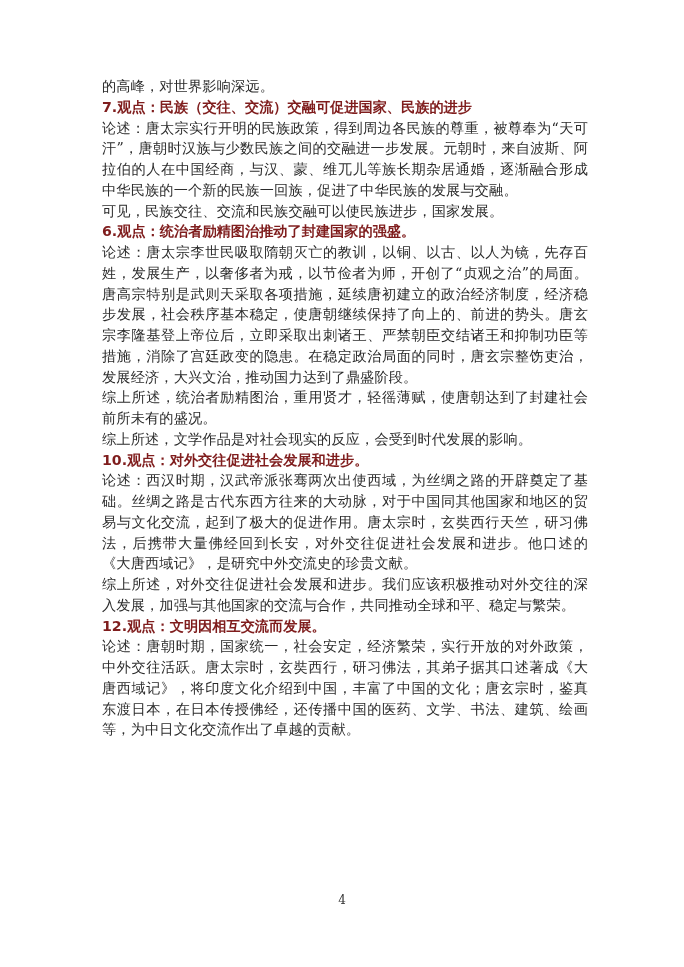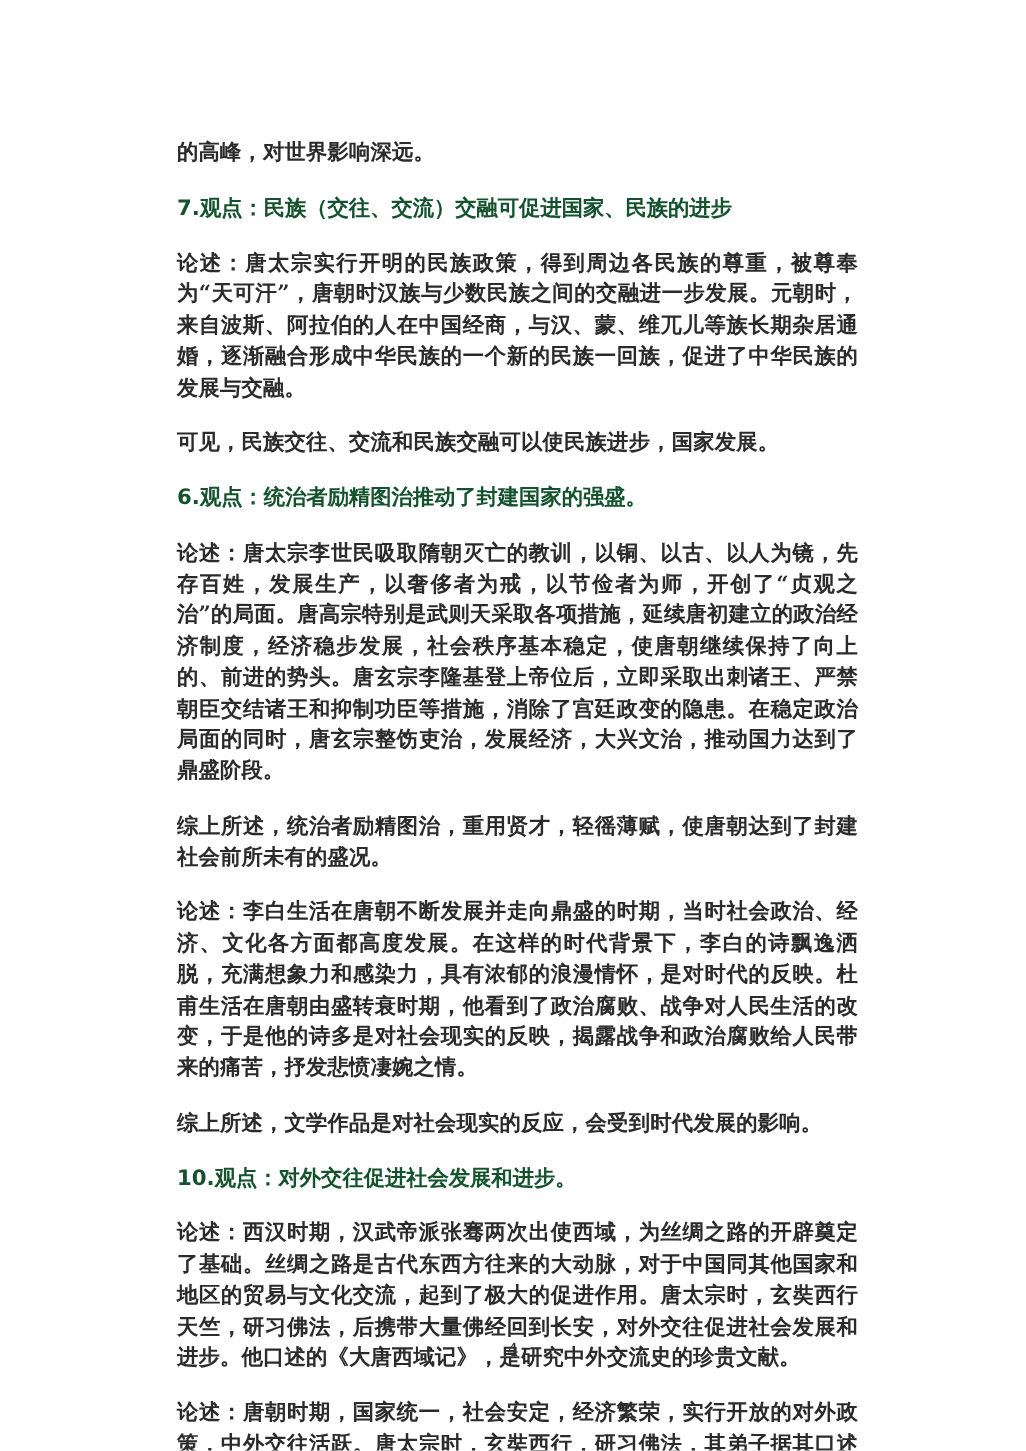--- a/index.html
+++ b/index.html
@@ -3,22 +3,22 @@
 <meta charset="utf-8">
 <style>
   html, body { margin:0; padding:0; background:#ffffff; }
   body { width:684px; height:967px; position:relative; overflow:hidden; }
   .page {
     position:absolute; left:102px; top:76px; width:486px;
     font-family:"DejaVu Serif","Liberation Serif",serif;
     font-size:14.2px; line-height:20.75px; color:#2b2b2b;
     text-align:justify; letter-spacing:0.15px;
   }
-  .page p { margin:16px;font-weight:bold; }
-  .heading { font-family:"DejaVu Sans","Liberation Sans",sans-serif; font-weight:bold; color:#14532d; letter-spacing:0; }
+  .page p { margin:0; }
+  .heading { font-family:"DejaVu Sans","Liberation Sans",sans-serif; font-weight:bold; color:#7f1d1d; letter-spacing:0; }
   .page-number {
     position:absolute; left:0; width:684px; top:893px; text-align:center;
     font-family:"DejaVu Serif","Liberation Serif",serif; font-size:12px; color:#333;
   }
 </style>
 </head>
 <body>
 
 <div class="page">
   <p>的高峰，对世界影响深远。</p>
@@ -29,29 +29,30 @@
     <p>可见，民族交往、交流和民族交融可以使民族进步，国家发展。</p>
   </div>
 
   <div>
     <p class="heading">6.观点：统治者励精图治推动了封建国家的强盛。</p>
     <p>论述：唐太宗李世民吸取隋朝灭亡的教训，以铜、以古、以人为镜，先存百姓，发展生产，以奢侈者为戒，以节俭者为师，开创了“贞观之治”的局面。唐高宗特别是武则天采取各项措施，延续唐初建立的政治经济制度，经济稳步发展，社会秩序基本稳定，使唐朝继续保持了向上的、前进的势头。唐玄宗李隆基登上帝位后，立即采取出刺诸王、严禁朝臣交结诸王和抑制功臣等措施，消除了宫廷政变的隐患。在稳定政治局面的同时，唐玄宗整饬吏治，发展经济，大兴文治，推动国力达到了鼎盛阶段。</p>
     <p>综上所述，统治者励精图治，重用贤才，轻徭薄赋，使唐朝达到了封建社会前所未有的盛况。</p>
   </div>
 
   <div>
-    <p>论述：李白生活在唐朝不断发展并走向鼎盛的时期，当时社会政治、经济、文化各方面都高度发展。在这样的时代背景下，李白的诗飘逸洒脱，充满想象力和感染力，具有浓郁的浪漫情怀，是对时代的反映。杜甫生活在唐朝由盛转衰时期，他看到了政治腐败、战争对人民生活的改变，于是他的诗多是对社会现实的反映，揭露战争和政治腐败给人民带来的痛苦，抒发悲愤凄婉之情。</p>
     <p>综上所述，文学作品是对社会现实的反应，会受到时代发展的影响。</p>
   </div>
 
   <div>
     <p class="heading">10.观点：对外交往促进社会发展和进步。</p>
     <p>论述：西汉时期，汉武帝派张骞两次出使西域，为丝绸之路的开辟奠定了基础。丝绸之路是古代东西方往来的大动脉，对于中国同其他国家和地区的贸易与文化交流，起到了极大的促进作用。唐太宗时，玄奘西行天竺，研习佛法，后携带大量佛经回到长安，对外交往促进社会发展和进步。他口述的《大唐西域记》，是研究中外交流史的珍贵文献。</p>
+    <p>综上所述，对外交往促进社会发展和进步。我们应该积极推动对外交往的深入发展，加强与其他国家的交流与合作，共同推动全球和平、稳定与繁荣。</p>
   </div>
 
 
   <div>
+    <p class="heading">12.观点：文明因相互交流而发展。</p>
     <p>论述：唐朝时期，国家统一，社会安定，经济繁荣，实行开放的对外政策，中外交往活跃。唐太宗时，玄奘西行，研习佛法，其弟子据其口述著成《大唐西域记》，将印度文化介绍到中国，丰富了中国的文化；唐玄宗时，鉴真东渡日本，在日本传授佛经，还传播中国的医药、文学、书法、建筑、绘画等，为中日文化交流作出了卓越的贡献。</p>
 
   </div>
 </div>
 
 <div class="page-number">4</div>
 
 </body></html>

